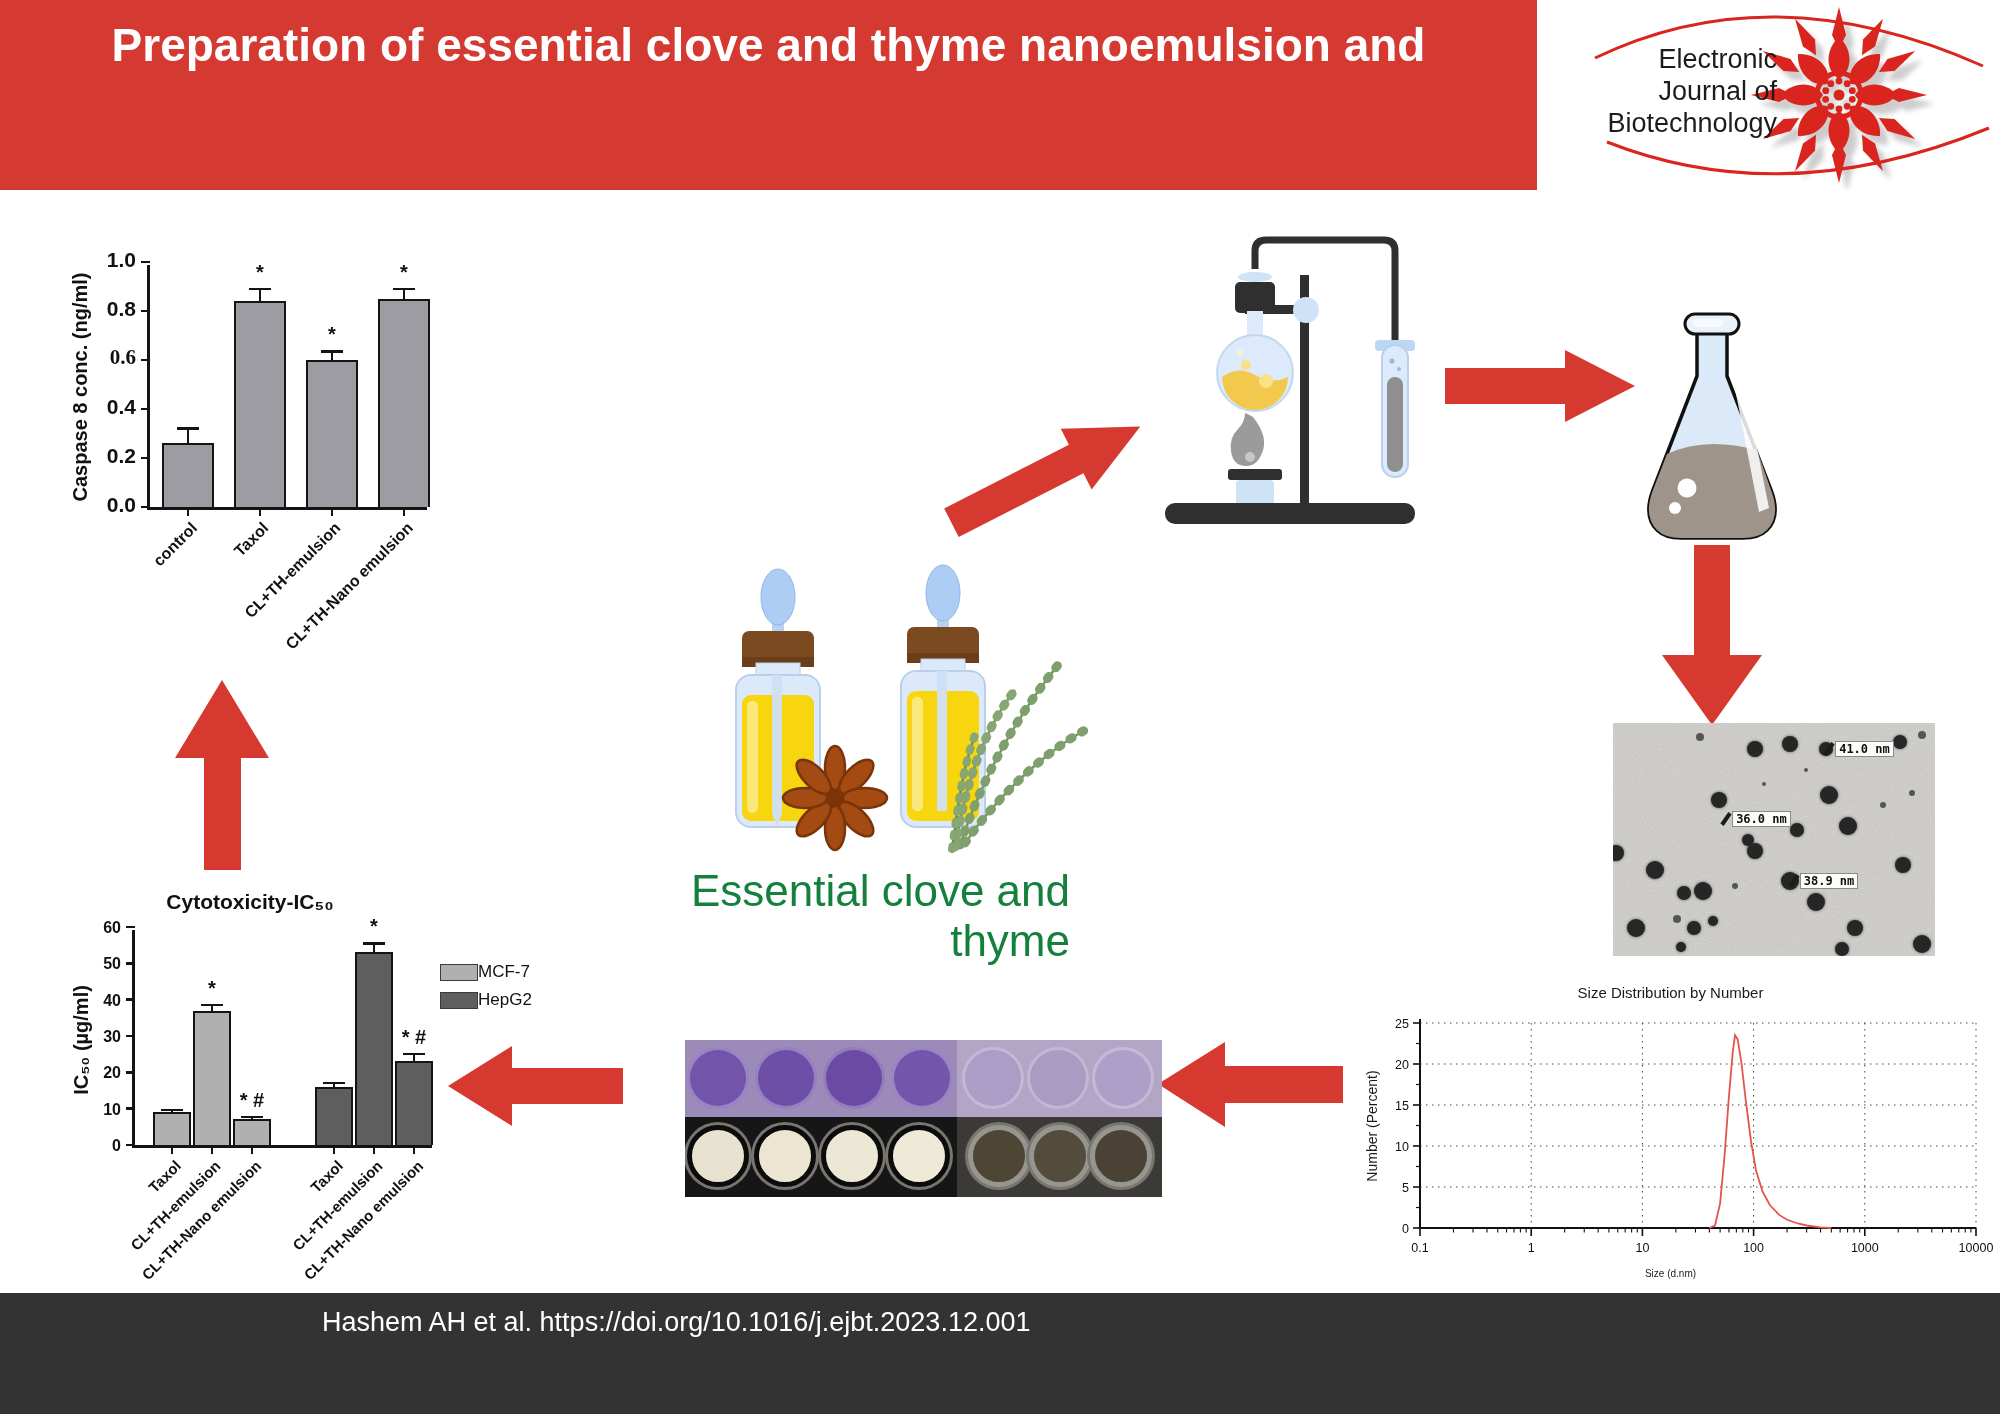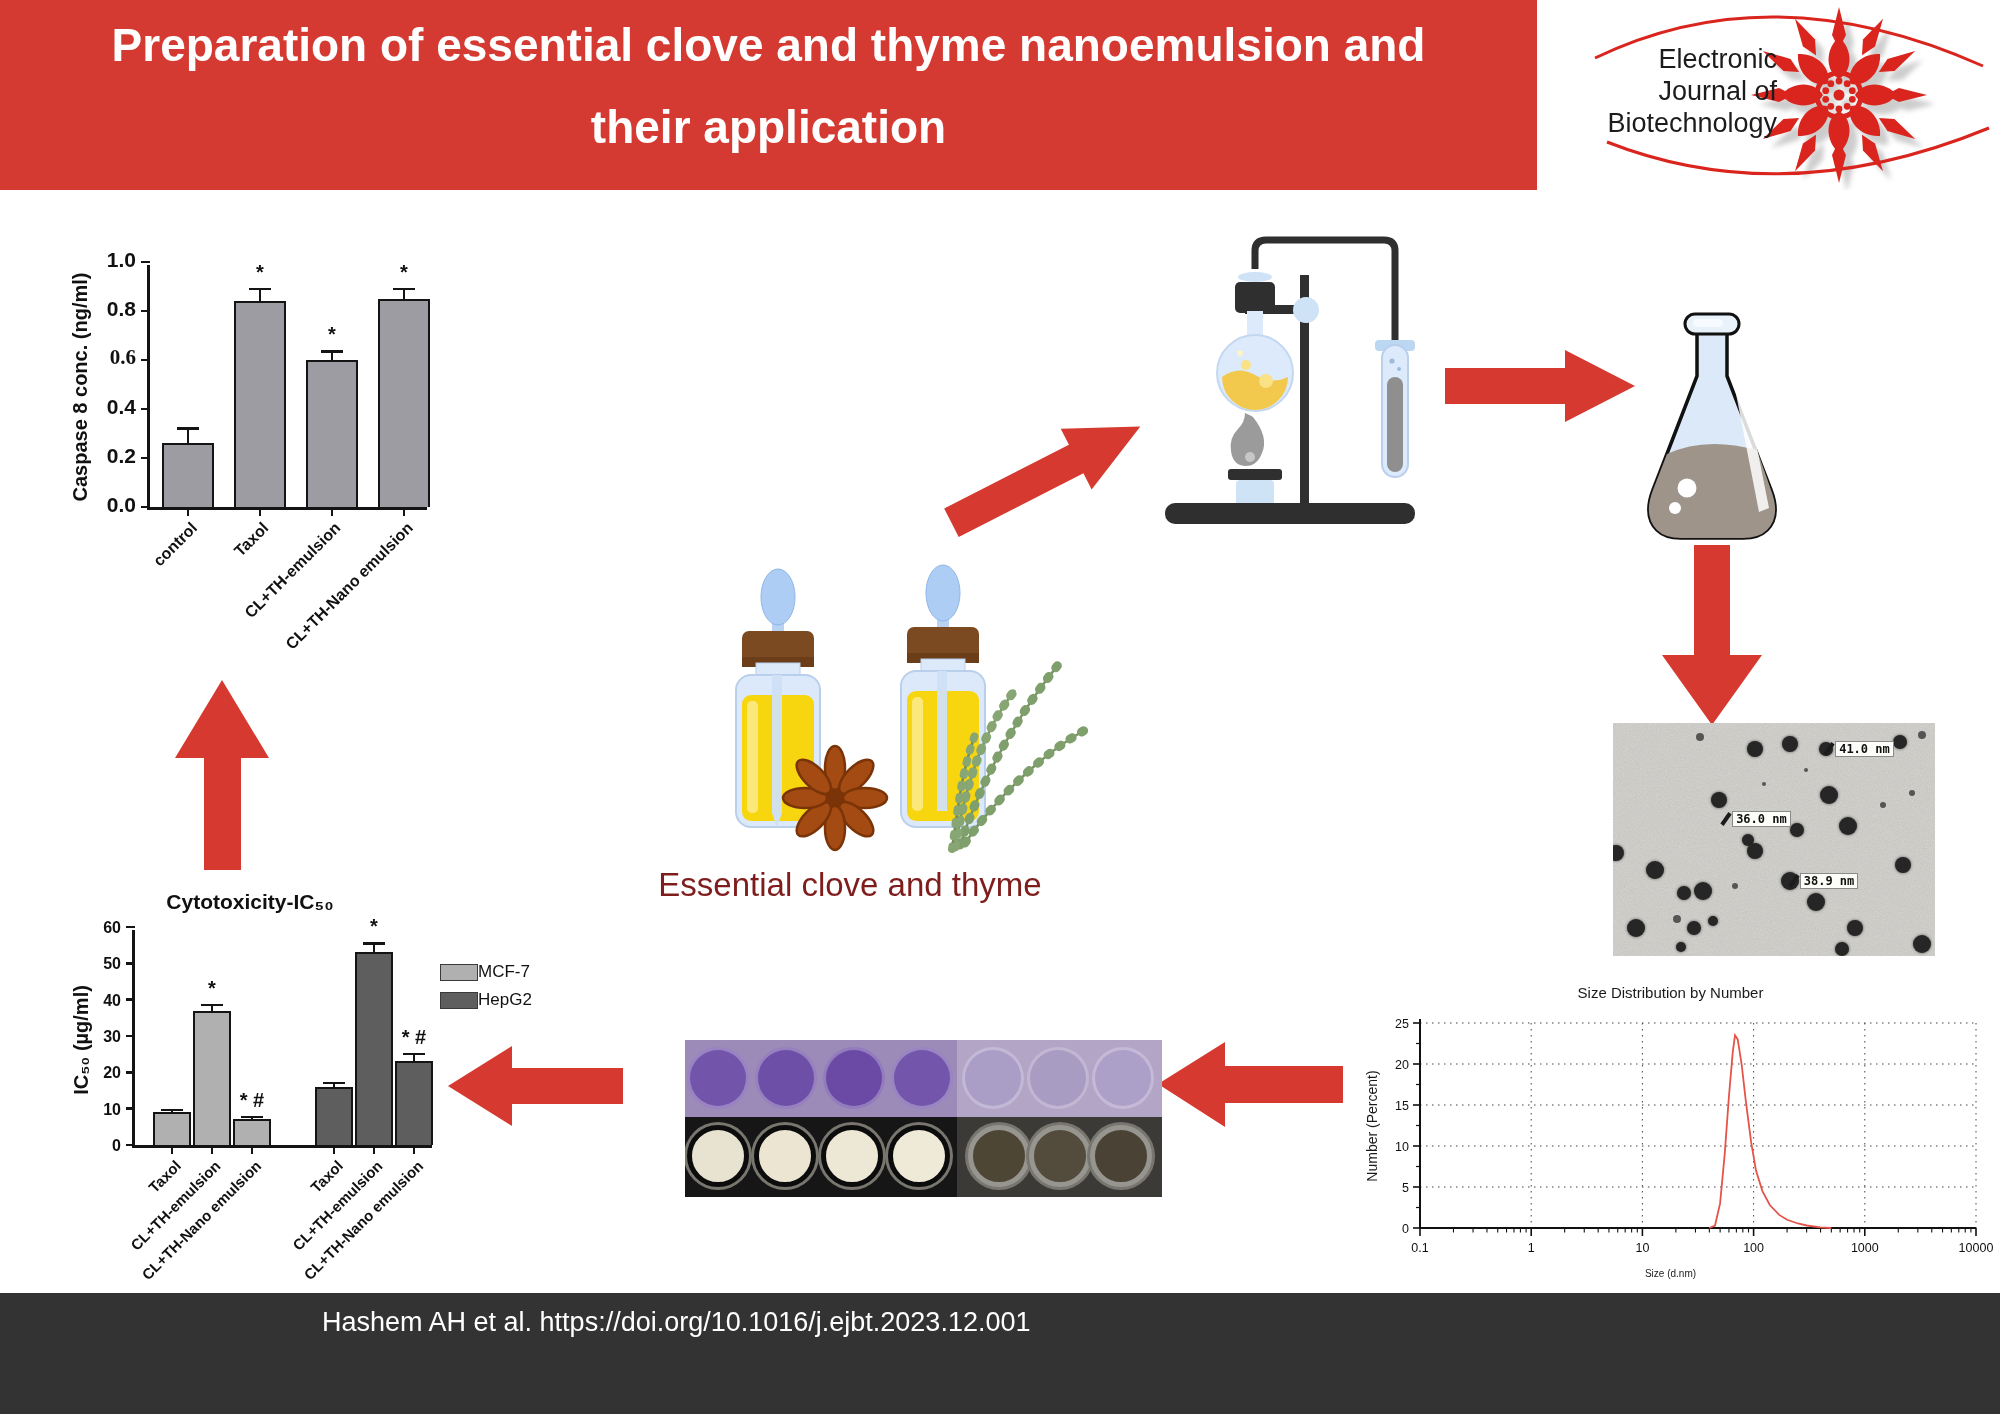--- a/index.html
+++ b/index.html
@@ -26,21 +26,21 @@
 .errcap{position:absolute;height:2.5px;background:#141414}
 .star{position:absolute;font-weight:700;font-size:20px;color:#111;transform:translateX(-50%);white-space:nowrap}
 
 .legend{position:absolute;left:440px;top:962px}
 .legend-row{display:flex;align-items:center;margin-bottom:8px}
 .sw{width:38px;height:17px;border:1.5px solid #3a3a3a}
 .legend-row span{font-size:17px;color:#111}
 
 .arrow{color:#d6392f}
 
-.caption{position:absolute;left:630px;top:866px;width:440px;text-align:center;font-size:33px;color:#7f1d1d}
+.caption{position:absolute;left:630px;top:866px;width:440px;text-align:right;font-size:44px;color:#15803d}
 
 .tem{position:absolute;left:1613px;top:723px;width:322px;height:233px;background:#d8d7d2;overflow:hidden}
 .np{position:absolute;border-radius:50%;background:#262626;box-shadow:0 0 3px rgba(30,30,30,.7)}
 .nlab{position:absolute;background:#fcfcf8;border:1px solid #8a8a8a;font:700 12px "DejaVu Sans Mono",monospace;padding:0 3px;color:#111;white-space:nowrap;transform:translateY(-50%)}
 .nmark{position:absolute;width:4px;height:14px;background:#1c1c1c;transform:rotate(35deg)}
 
 .dls{position:absolute;left:1348px;top:978px;width:645px;height:325px;background:#fff}
 .dls-title{position:absolute;left:0;right:0;top:6px;text-align:center;font-size:15px;color:#1a1a1a}
 .dls-ylab{position:absolute;left:16px;top:148px;white-space:nowrap;transform:rotate(-90deg) translateX(-50%);transform-origin:0 0;font-size:14px;color:#1a1a1a}
 .dls-xlab{position:absolute;left:0;right:0;top:290px;text-align:center;font-size:10px;color:#1a1a1a}
@@ -56,21 +56,20 @@
 .ftext .l1{font-size:27px;margin-bottom:12px}
 .ftext .l2{font-size:27px}
 </style>
 </head>
 <body>
 
 <div id="canvas">
 
   <div class="banner" style="background: rgb(212, 58, 50);">
     <div class="t1">Preparation of essential clove and thyme nanoemulsion and</div>
-    <div class="t2">their application</div>
   </div>
   <div class="logo-wrap">
     <svg width="463" height="190" viewBox="0 0 463 190">
       <defs>
         <filter id="blur2">
             <feGaussianBlur stdDeviation="2.6"></feGaussianBlur>
           </filter>
         <g id="ros">
           <g id="spikes">
             <path d="M0,-88 L7,-60 L0,-46 L-7,-60 Z"></path>

